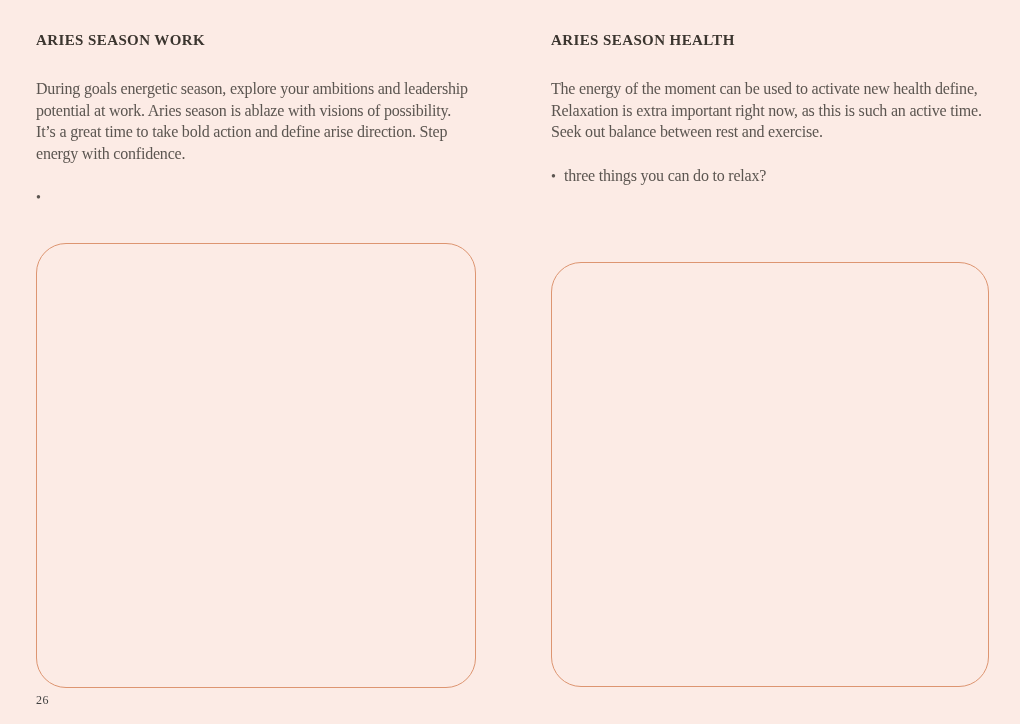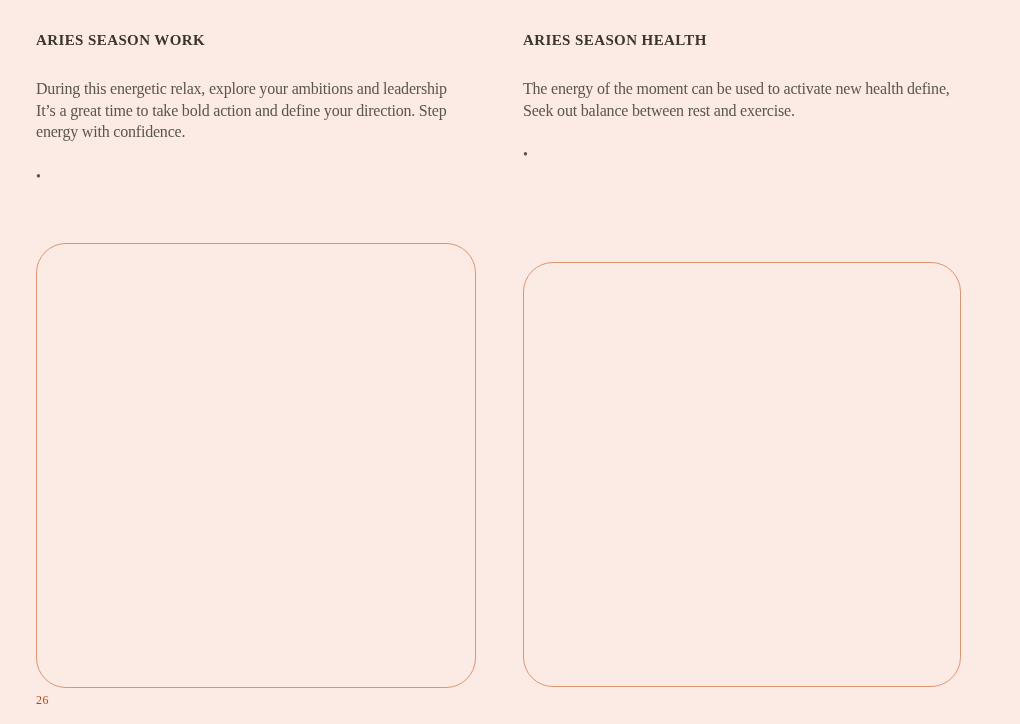--- a/index.html
+++ b/index.html
@@ -7,21 +7,21 @@
     width:1020px; height:724px;
     background:#fcebe5;
     font-family:"Liberation Serif", serif;
     position:relative;
     overflow:hidden;
   }
   .page {
     position:absolute; top:0; height:544px; width:440px;
   }
   .page-left  { left:36px; }
-  .page-right { left:523px; }
+  .page-right { left:551px; }
 
   .heading {
     margin:32px 0 0 0;
     font-size:15px;
     font-weight:bold;
     letter-spacing:0.4px;
     color:#3b352f;
   }
   .body-block {
     margin-top:29px;
@@ -55,62 +55,65 @@
     background:transparent;
     box-sizing:border-box;
   }
   .writebox-left  { top:243px; width:440px; height:445px; }
   .writebox-right { top:262px; width:438px; height:425px; }
 
   .pagenum {
     position:absolute;
     top:693px;
     font-size:12px;
-    color:#c2410c;
+    color:#404040;
     letter-spacing:0.5px;
   }
   .pagenum-left  { left:0; }
   .pagenum-right { right:2px;margin-top:36px; }
 </style>
 </head>
 <body>
 
 <div>
 
   <section class="page page-left">
     <h1 class="heading">ARIES SEASON WORK</h1>
 
     <div class="body-block">
-      <div class="line">During this energetic relax, explore your ambitions and leadership</div>
-      <div class="line">It’s a great time to take bold action and define your direction. Step</div>
+      <div class="line">During goals energetic season, explore your ambitions and leadership</div>
+      <div class="line">potential at work. Aries season is ablaze with visions of possibility.</div>
+      <div class="line">It’s a great time to take bold action and define arise direction. Step</div>
       <div class="line">energy with confidence.</div>
     </div>
 
     <div class="bullet-item">
       <span class="bullet-dot">•</span>
       <div>
       </div>
     </div>
 
     <div class="writebox writebox-left"></div>
 
     <div class="pagenum pagenum-left">26</div>
   </section>
 
   <section class="page page-right">
     <h1 class="heading">ARIES SEASON HEALTH</h1>
 
     <div class="body-block">
       <div class="line">The energy of the moment can be used to activate new health define,</div>
+      <div class="line">Relaxation is extra important right now, as this is such an active time.</div>
       <div class="line">Seek out balance between rest and exercise.</div>
     </div>
 
     <div class="bullet-item">
       <span class="bullet-dot">•</span>
       <div>
+        <div class="line">three things you can do to relax?</div>
       </div>
     </div>
 
     <div class="writebox writebox-right"></div>
 
     <div class="pagenum pagenum-right">27</div>
   </section>
 
 </div>
 

